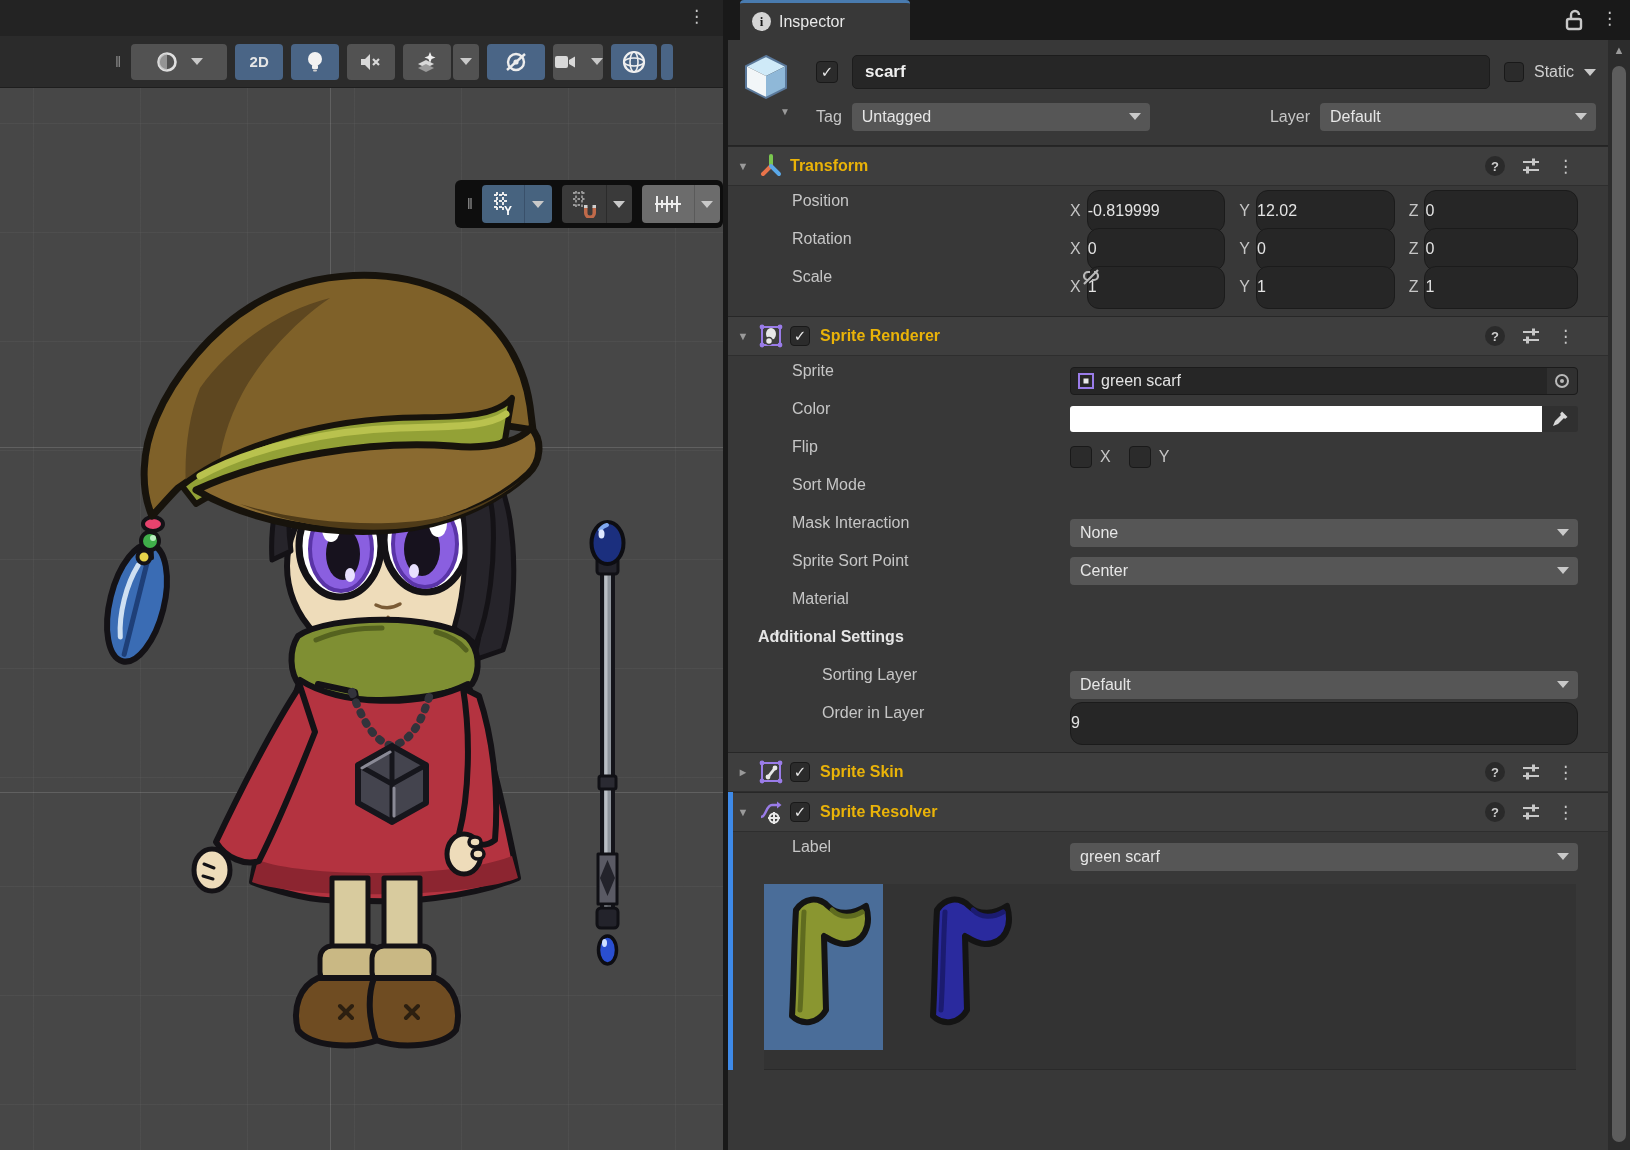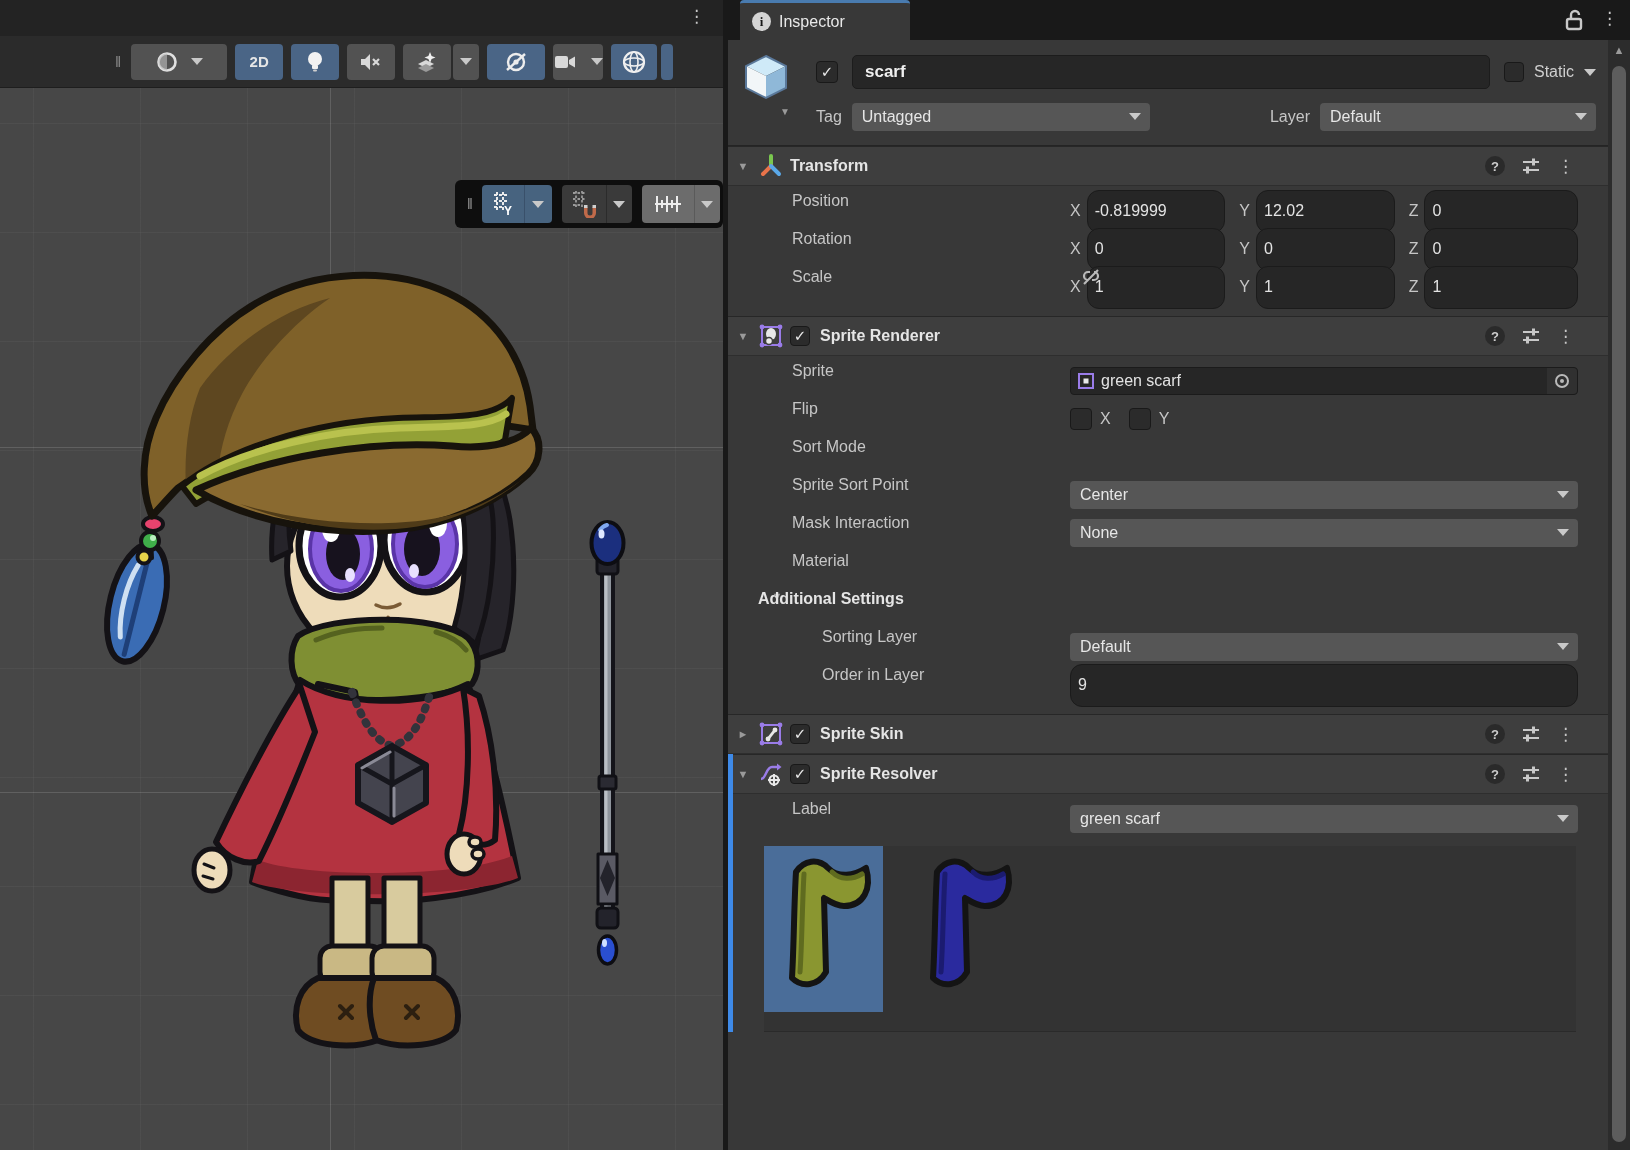--- a/index.html
+++ b/index.html
@@ -86,36 +86,36 @@
   .dd-tag { width:298px; }
   .dd-layer { flex:1; }
   .spacer { flex:1; }
 
   
   .comp-header { height:40px; background:#3e3e3e; border-top:1px solid #272727; border-bottom:1px solid #2e2e2e;
     display:flex; align-items:center; position:relative; }
   .fold { width:30px; text-align:center; color:#9a9a9a; font-size:11px; }
   .comp-icon { width:26px; display:flex; justify-content:center; margin-right:6px; }
   .comp-header .checkbox { width:20px; height:20px; margin-right:10px; }
-  .comp-title { color:#e5e5e5; font-weight:bold; font-size:16px; }
+  .comp-title { color:#eab308; font-weight:bold; font-size:16px; }
   .hdr-icons { position:absolute; right:34px; display:flex; align-items:center; gap:16px; }
   .help-circle { width:20px; height:20px; border-radius:50%; background:#2a2a2a; color:#cdcdcd; font-size:13px;
     font-weight:bold; display:flex; align-items:center; justify-content:center; }
   .kebab { color:#c8c8c8; font-size:17px; }
 
   .rows { padding:6px 0 10px 0; }
   .row { display:flex; height:38px; padding-left:64px; padding-right:30px; }
   .row .rlabel { flex:0 0 278px; color:#c6c6c6; font-size:16px; }
   .row .rlabel.sub { padding-left:30px; }
   .row .rlabel.boldfold { color:#e5e5e5; font-weight:bold; margin-left:-34px; }
   .rcontrol { flex:1; display:flex; align-items:center; }
   .axis-group { flex:1; display:flex; align-items:center; }
   .axis-letter { color:#c6c6c6; font-size:16px; margin-right:6px; }
   .num-field { flex:1; height:43px; background:#262626; border:1px solid #1b1b1b; border-radius:12px;
-    color:#e3e3e3; font-size:16px; display:flex; align-items:center; padding-left:7px; margin-right:14px; }
+    color:#e3e3e3; font-size:16px; display:flex; align-items:center; padding-left:0; margin-right:14px; }
   .axis-group:last-child .num-field { margin-right:0; }
   .scale-link { position:absolute; left:352px; }
 
   .obj-field { flex:1; height:28px; background:#262626; border:1px solid #1b1b1b; border-radius:4px;
     display:flex; align-items:center; color:#e3e3e3; font-size:16px; position:relative; padding-left:6px; }
   .obj-picker { position:absolute; right:0; top:0; width:30px; height:26px; background:#303030;
     border-radius:0 4px 4px 0; display:flex; align-items:center; justify-content:center; }
   .picker-circle { width:14px; height:14px; border:2px solid #b9b9b9; border-radius:50%; position:relative; }
   .picker-circle::after { content:""; position:absolute; left:3px; top:3px; width:4px; height:4px;
     background:#b9b9b9; border-radius:50%; }
@@ -538,45 +538,57 @@
                     </svg>
                 </span>
                 <span>green scarf</span>
                 <div class="obj-picker">
                     <div class="picker-circle"></div>
                   </div>
               </div>
             </div>
           </div>
           <div class="row">
+            <span class="rlabel">Color</span>
+            <div class="rcontrol">
+              <div class="color-row-swatch"></div>
+              <div class="eyedrop-zone">
+                <svg class="svgicon" width="18" height="18" viewBox="0 0 18 18">
+                  <path d="M2 16 L4 11 L11 4 L14 7 L7 14 Z" fill="#d9d9d9"></path>
+                  <path d="M11 1.5 L16.5 7 L14 9 L9 4 Z" fill="#d9d9d9"></path>
+                </svg>
+              </div>
+            </div>
+          </div>
+          <div class="row">
             <span class="rlabel">Flip</span>
             <div class="rcontrol">
               <div class="flip-box"></div>
               <span class="flip-lab">X</span>
               <div class="flip-box"></div>
               <span class="flip-lab">Y</span>
             </div>
           </div>
           <div class="row">
             <span class="rlabel">Sort Mode</span>
           </div>
           <div class="row">
+            <span class="rlabel">Mask Interaction</span>
+            <div class="rcontrol">
+                <div class="dropdown dd-wide">
+                  <span>None</span>
+                  <span class="dd-arr"></span>
+                </div>
+              </div>
+          </div>
+          <div class="row">
             <span class="rlabel">Sprite Sort Point</span>
             <div class="rcontrol">
                 <div class="dropdown dd-wide">
                   <span>Center</span>
-                  <span class="dd-arr"></span>
-                </div>
-              </div>
-          </div>
-          <div class="row">
-            <span class="rlabel">Mask Interaction</span>
-            <div class="rcontrol">
-                <div class="dropdown dd-wide">
-                  <span>None</span>
                   <span class="dd-arr"></span>
                 </div>
               </div>
           </div>
           <div class="row">
             <span class="rlabel">Material</span>
           </div>
           <div class="row">
             <span class="fold" style="margin-left:-30px">▼</span>
             <span class="rlabel boldfold" style="flex:1">Additional Settings</span>

